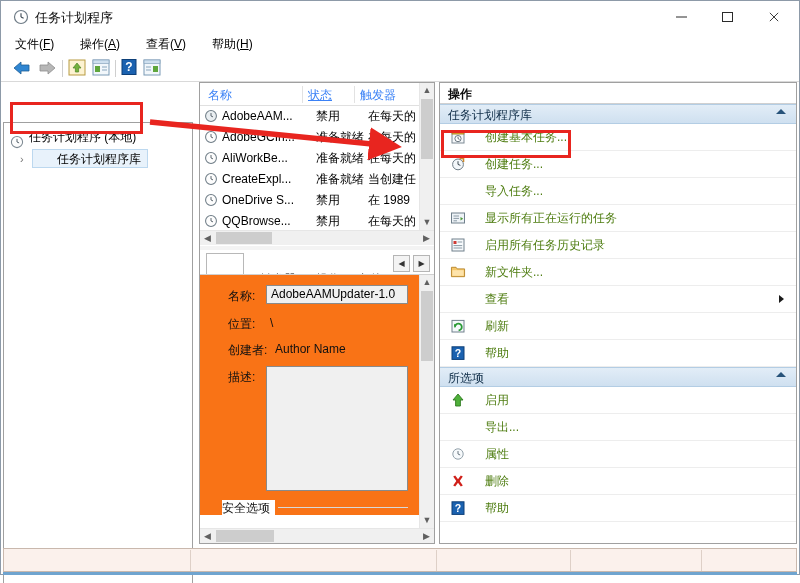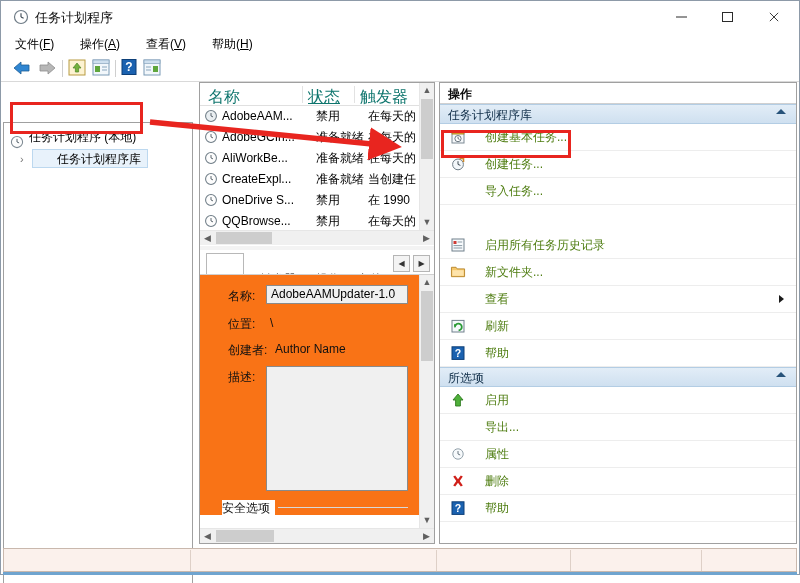--- a/index.html
+++ b/index.html
@@ -163,22 +163,22 @@
     position: absolute;
     left: 0; top: 0;
     width: 234px; height: 23px;
     background: #ffffff;
     border-bottom: 1px solid #e0e0e0;
     box-sizing: border-box;
   }
   .lh-cell {
     position: absolute;
     top: 4px;
-    font-size: 16px;
-    color: #0f766e;
+    font-size: 12px;
+    color: #3b82f6;
     white-space: nowrap;
     cursor: default;
   }
   .lh-div {
     position: absolute;
     top: 3px;
     width: 1px; height: 17px;
     background: #e2e2e2;
   }
   .list-rows { position: absolute; left: 0; top: 23px; width: 218px; }
@@ -635,21 +635,21 @@
           <div class="list-row">
             <span class="lr-ico">
               <svg width="14" height="14" viewBox="0 0 16 16">
                   <circle cx="8" cy="8" r="6.2" fill="#fdfdfd" stroke="#6e7c86" stroke-width="1.2"></circle>
                   <line x1="8" y1="8" x2="8" y2="4.6" stroke="#49555e" stroke-width="1"></line>
                   <line x1="8" y1="8" x2="10.3" y2="9" stroke="#49555e" stroke-width="1"></line>
                 </svg>
             </span>
             <span class="lr-name">OneDrive S...</span>
             <span class="lr-status">禁用</span>
-            <span class="lr-trig">在 1990</span>
+            <span class="lr-trig">在 1989</span>
           </div>
           <div class="list-row">
             <span class="lr-ico">
               <svg width="14" height="14" viewBox="0 0 16 16">
                   <circle cx="8" cy="8" r="6.2" fill="#fdfdfd" stroke="#6e7c86" stroke-width="1.2"></circle>
                   <line x1="8" y1="8" x2="8" y2="4.6" stroke="#49555e" stroke-width="1"></line>
                   <line x1="8" y1="8" x2="10.3" y2="9" stroke="#49555e" stroke-width="1"></line>
                 </svg>
             </span>
             <span class="lr-name">QQBrowse...</span>
@@ -764,20 +764,32 @@
               <path d="M9.5 2.5 L13.5 2.5 L13.5 6" fill="none" stroke="#d08a2a" stroke-width="1.6"></path>
             </svg>
           </span>
           <span class="lbl">创建任务...</span>
         </div>
 
         <div class="act-item" style="top:95px;">
           <span class="lbl">导入任务...</span>
         </div>
 
+        <div class="act-item" style="top:122px;">
+          <span class="ico">
+            <svg width="16" height="16" viewBox="0 0 16 16">
+              <rect x="1.5" y="3" width="13" height="10" fill="#eef3f7" stroke="#70808c" stroke-width="1"></rect>
+              <line x1="3.5" y1="6" x2="9" y2="6" stroke="#8b9aa5" stroke-width="1"></line>
+              <line x1="3.5" y1="8.4" x2="9" y2="8.4" stroke="#8b9aa5" stroke-width="1"></line>
+              <line x1="3.5" y1="10.8" x2="7" y2="10.8" stroke="#8b9aa5" stroke-width="1"></line>
+              <path d="M10.5 7 L13.2 8.8 L10.5 10.6 Z" fill="#4e9b38"></path>
+            </svg>
+          </span>
+          <span class="lbl">显示所有正在运行的任务</span>
+        </div>
 
         <div class="act-item" style="top:149px;">
           <span class="ico">
             <svg width="16" height="16" viewBox="0 0 16 16">
               <rect x="2" y="2" width="12" height="12" fill="#f7fafc" stroke="#70808c" stroke-width="1"></rect>
               <rect x="3.5" y="4" width="3" height="3" fill="#cf3a34"></rect>
               <line x1="7.6" y1="5" x2="12.2" y2="5" stroke="#8b9aa5" stroke-width="1"></line>
               <line x1="3.5" y1="8.6" x2="12.2" y2="8.6" stroke="#8b9aa5" stroke-width="1"></line>
               <line x1="3.5" y1="11" x2="12.2" y2="11" stroke="#8b9aa5" stroke-width="1"></line>
             </svg>

